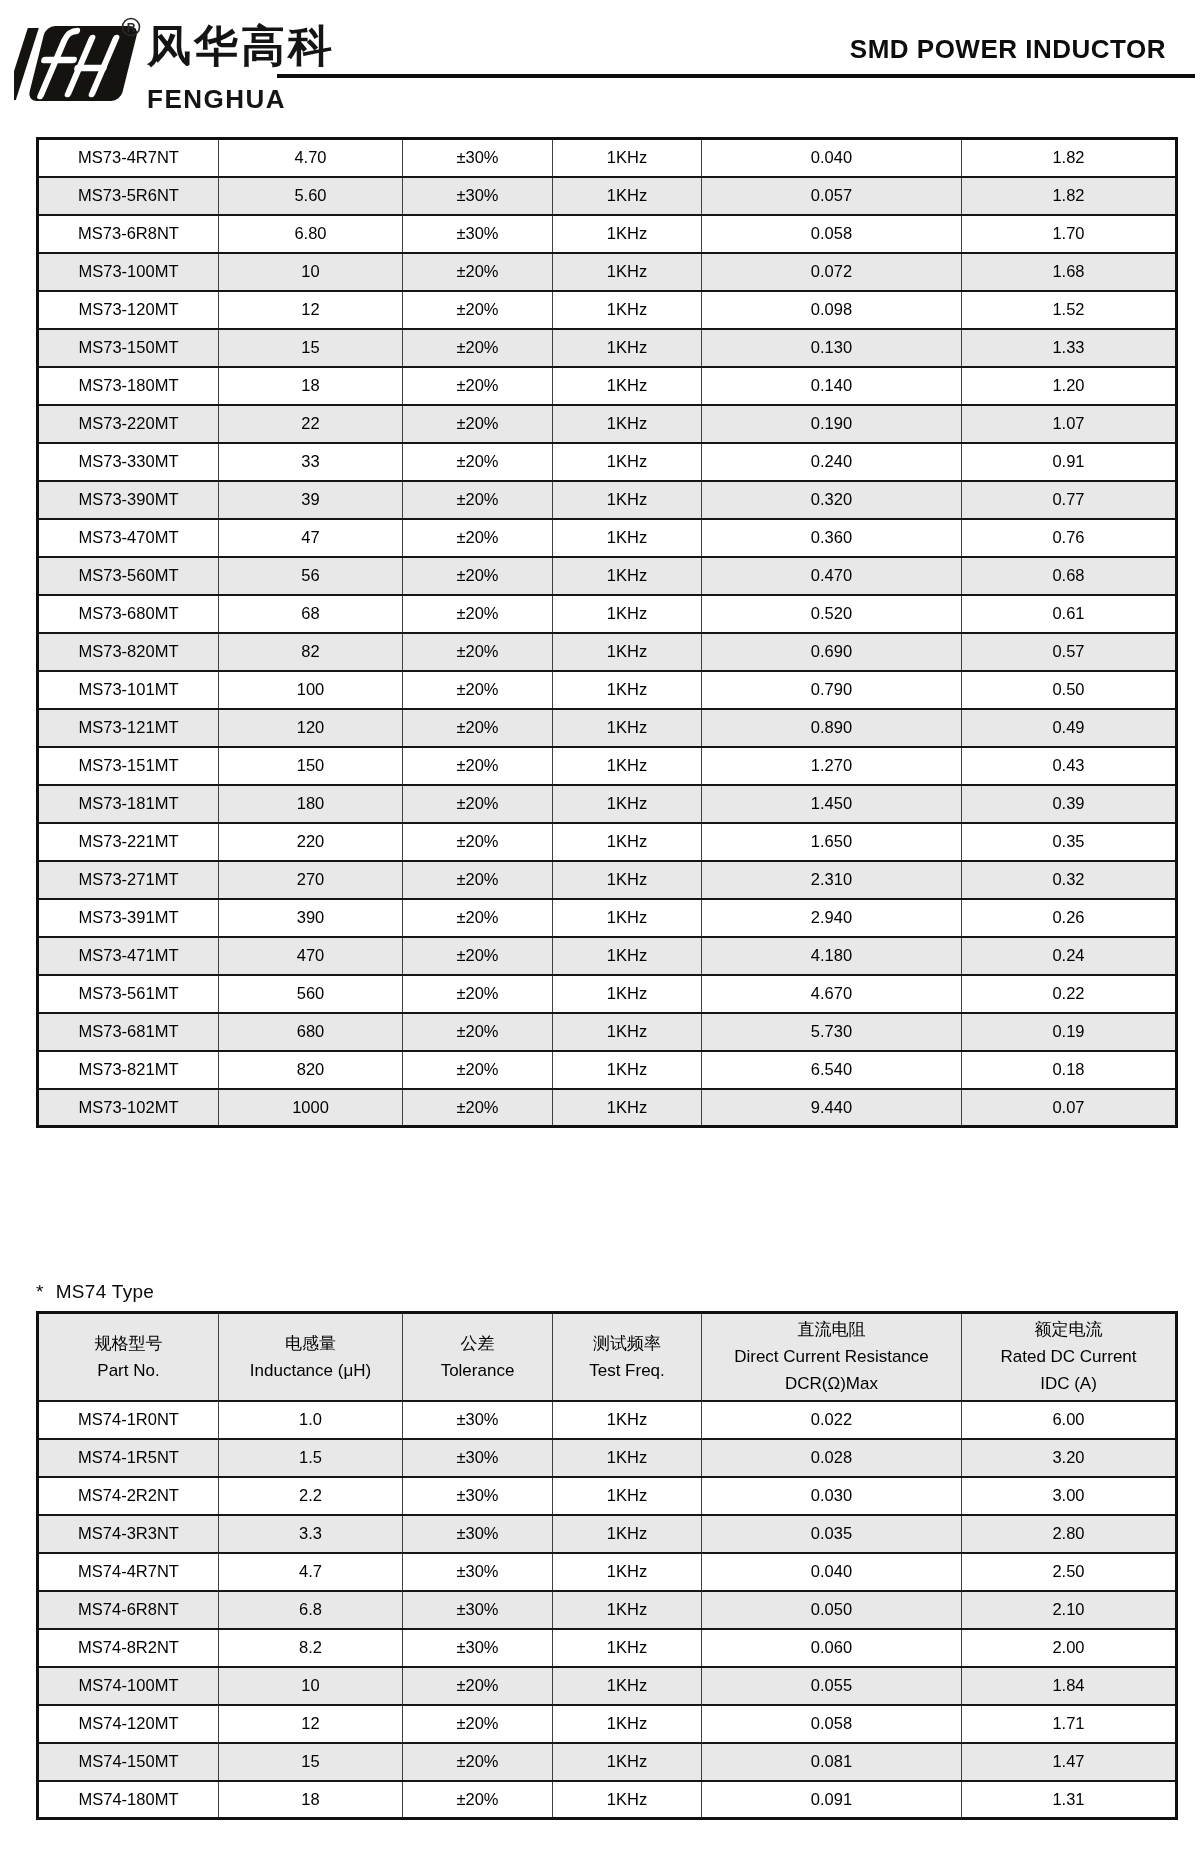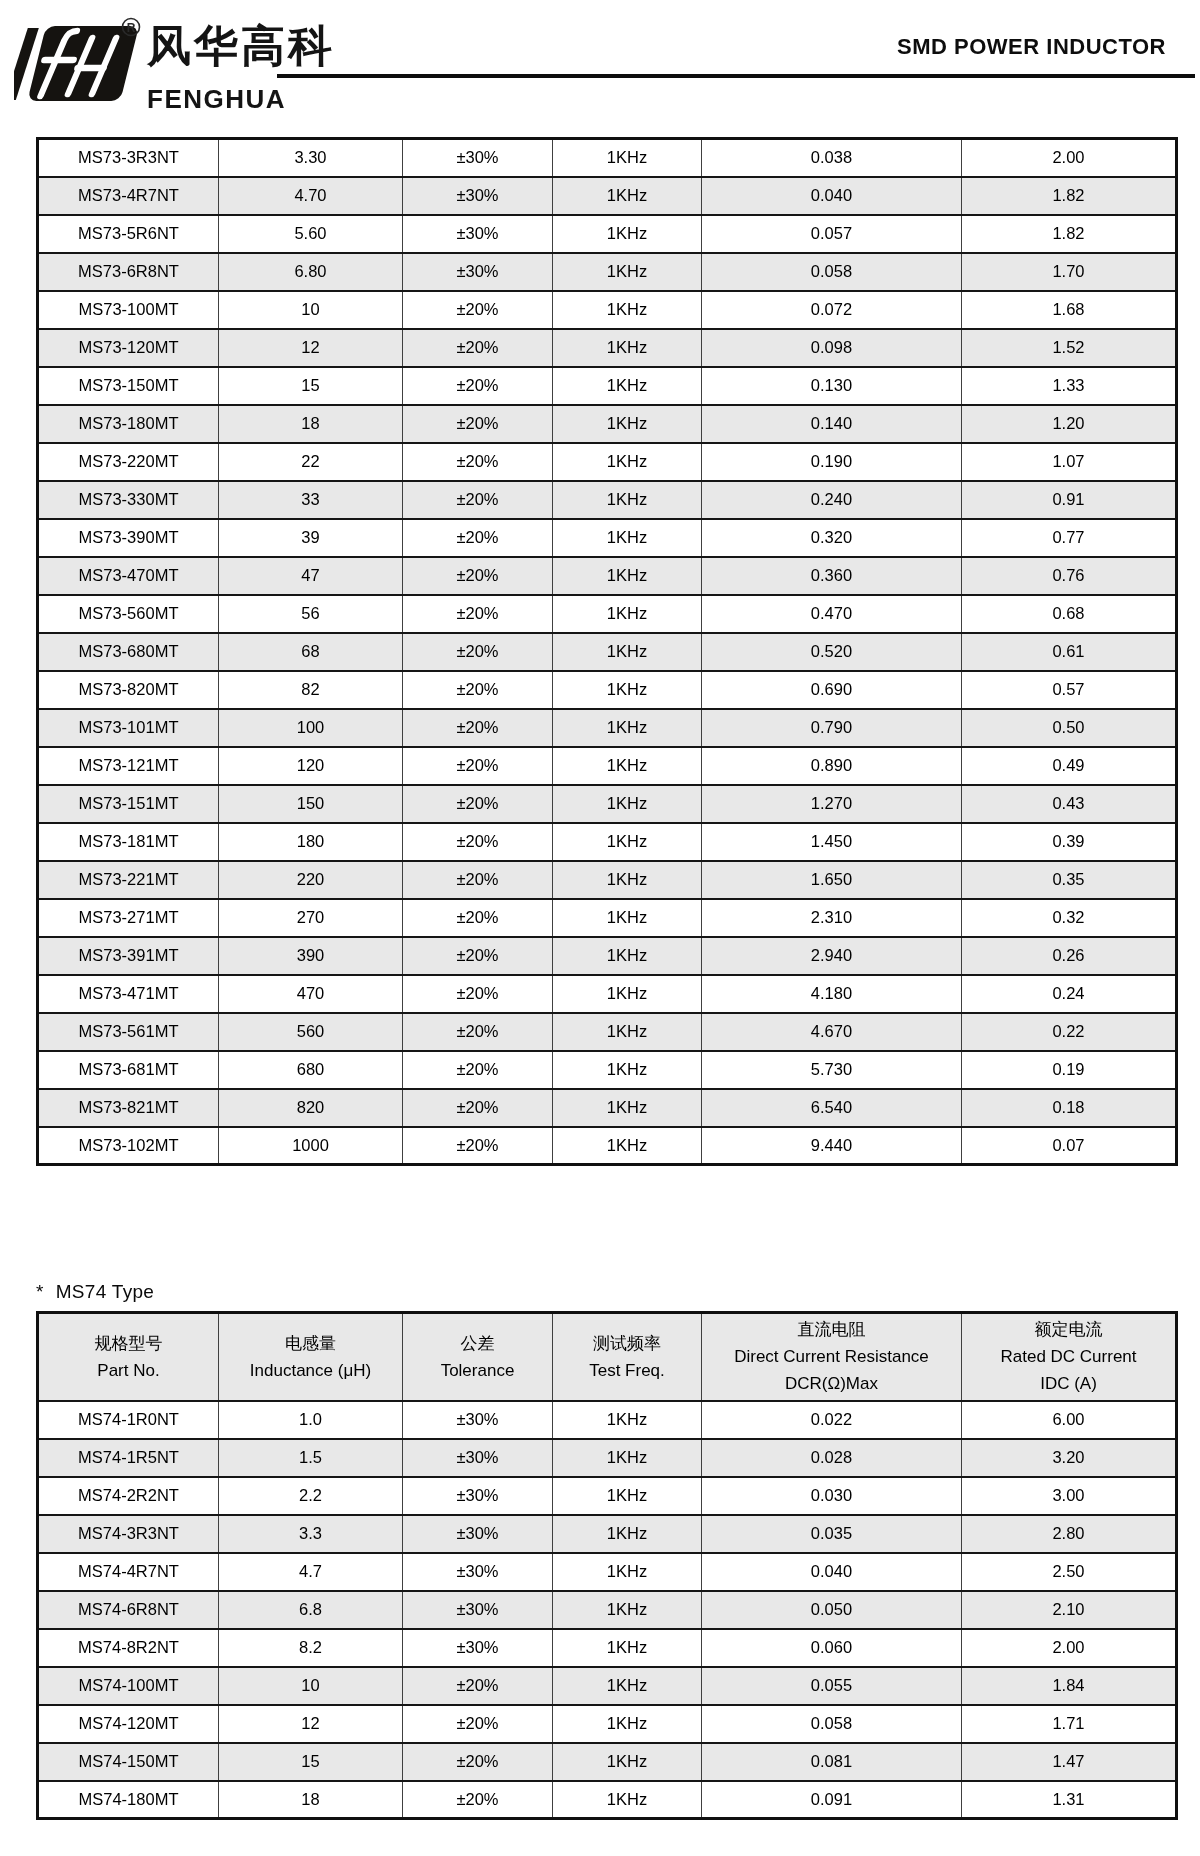--- a/index.html
+++ b/index.html
@@ -14,21 +14,21 @@
     overflow: hidden;
   }
 
   
   .logo-mark { position: absolute; left: 14px; top: 16px; }
   .brand-text { position: absolute; left: 147px; top: 24px; line-height: 1; }
   .brand-cn { font-size: 44px; font-weight: bold; letter-spacing: 3px; color: #141414; }
   .brand-en { font-size: 26px; font-weight: 600; letter-spacing: 1.5px; color: #141414; margin-top: 18px; }
   .doc-title {
     position: absolute; right: 34px; top: 34px;
-    font-size: 22px; font-weight: bold; letter-spacing: 0.5px; color: #0d0d0d;
+    font-size: 26px; font-weight: bold; letter-spacing: 0.5px; color: #0d0d0d;
     white-space: nowrap;
   }
   .header-rule {
     position: absolute; left: 277px; top: 74px;
     width: 918px; height: 4px; background: #0d0d0d;
   }
 
   
   table.spec-table {
     position: absolute;
@@ -106,28 +106,20 @@
     <colgroup>
       <col style="width:181px">
         <col style="width:184px">
         <col style="width:150px">
       <col style="width:149px">
         <col style="width:260px">
         <col style="width:215px">
     </colgroup>
     <tbody>
         <tr>
-          <td>MS73-3R3NT</td>
-          <td>3.30</td>
-          <td>±30%</td>
-          <td>1KHz</td>
-          <td>0.038</td>
-          <td>2.00</td>
-        </tr>
-        <tr>
           <td>MS73-4R7NT</td>
           <td>4.70</td>
           <td>±30%</td>
           <td>1KHz</td>
           <td>0.040</td>
           <td>1.82</td>
         </tr>
         <tr>
           <td>MS73-5R6NT</td>
           <td>5.60</td>

